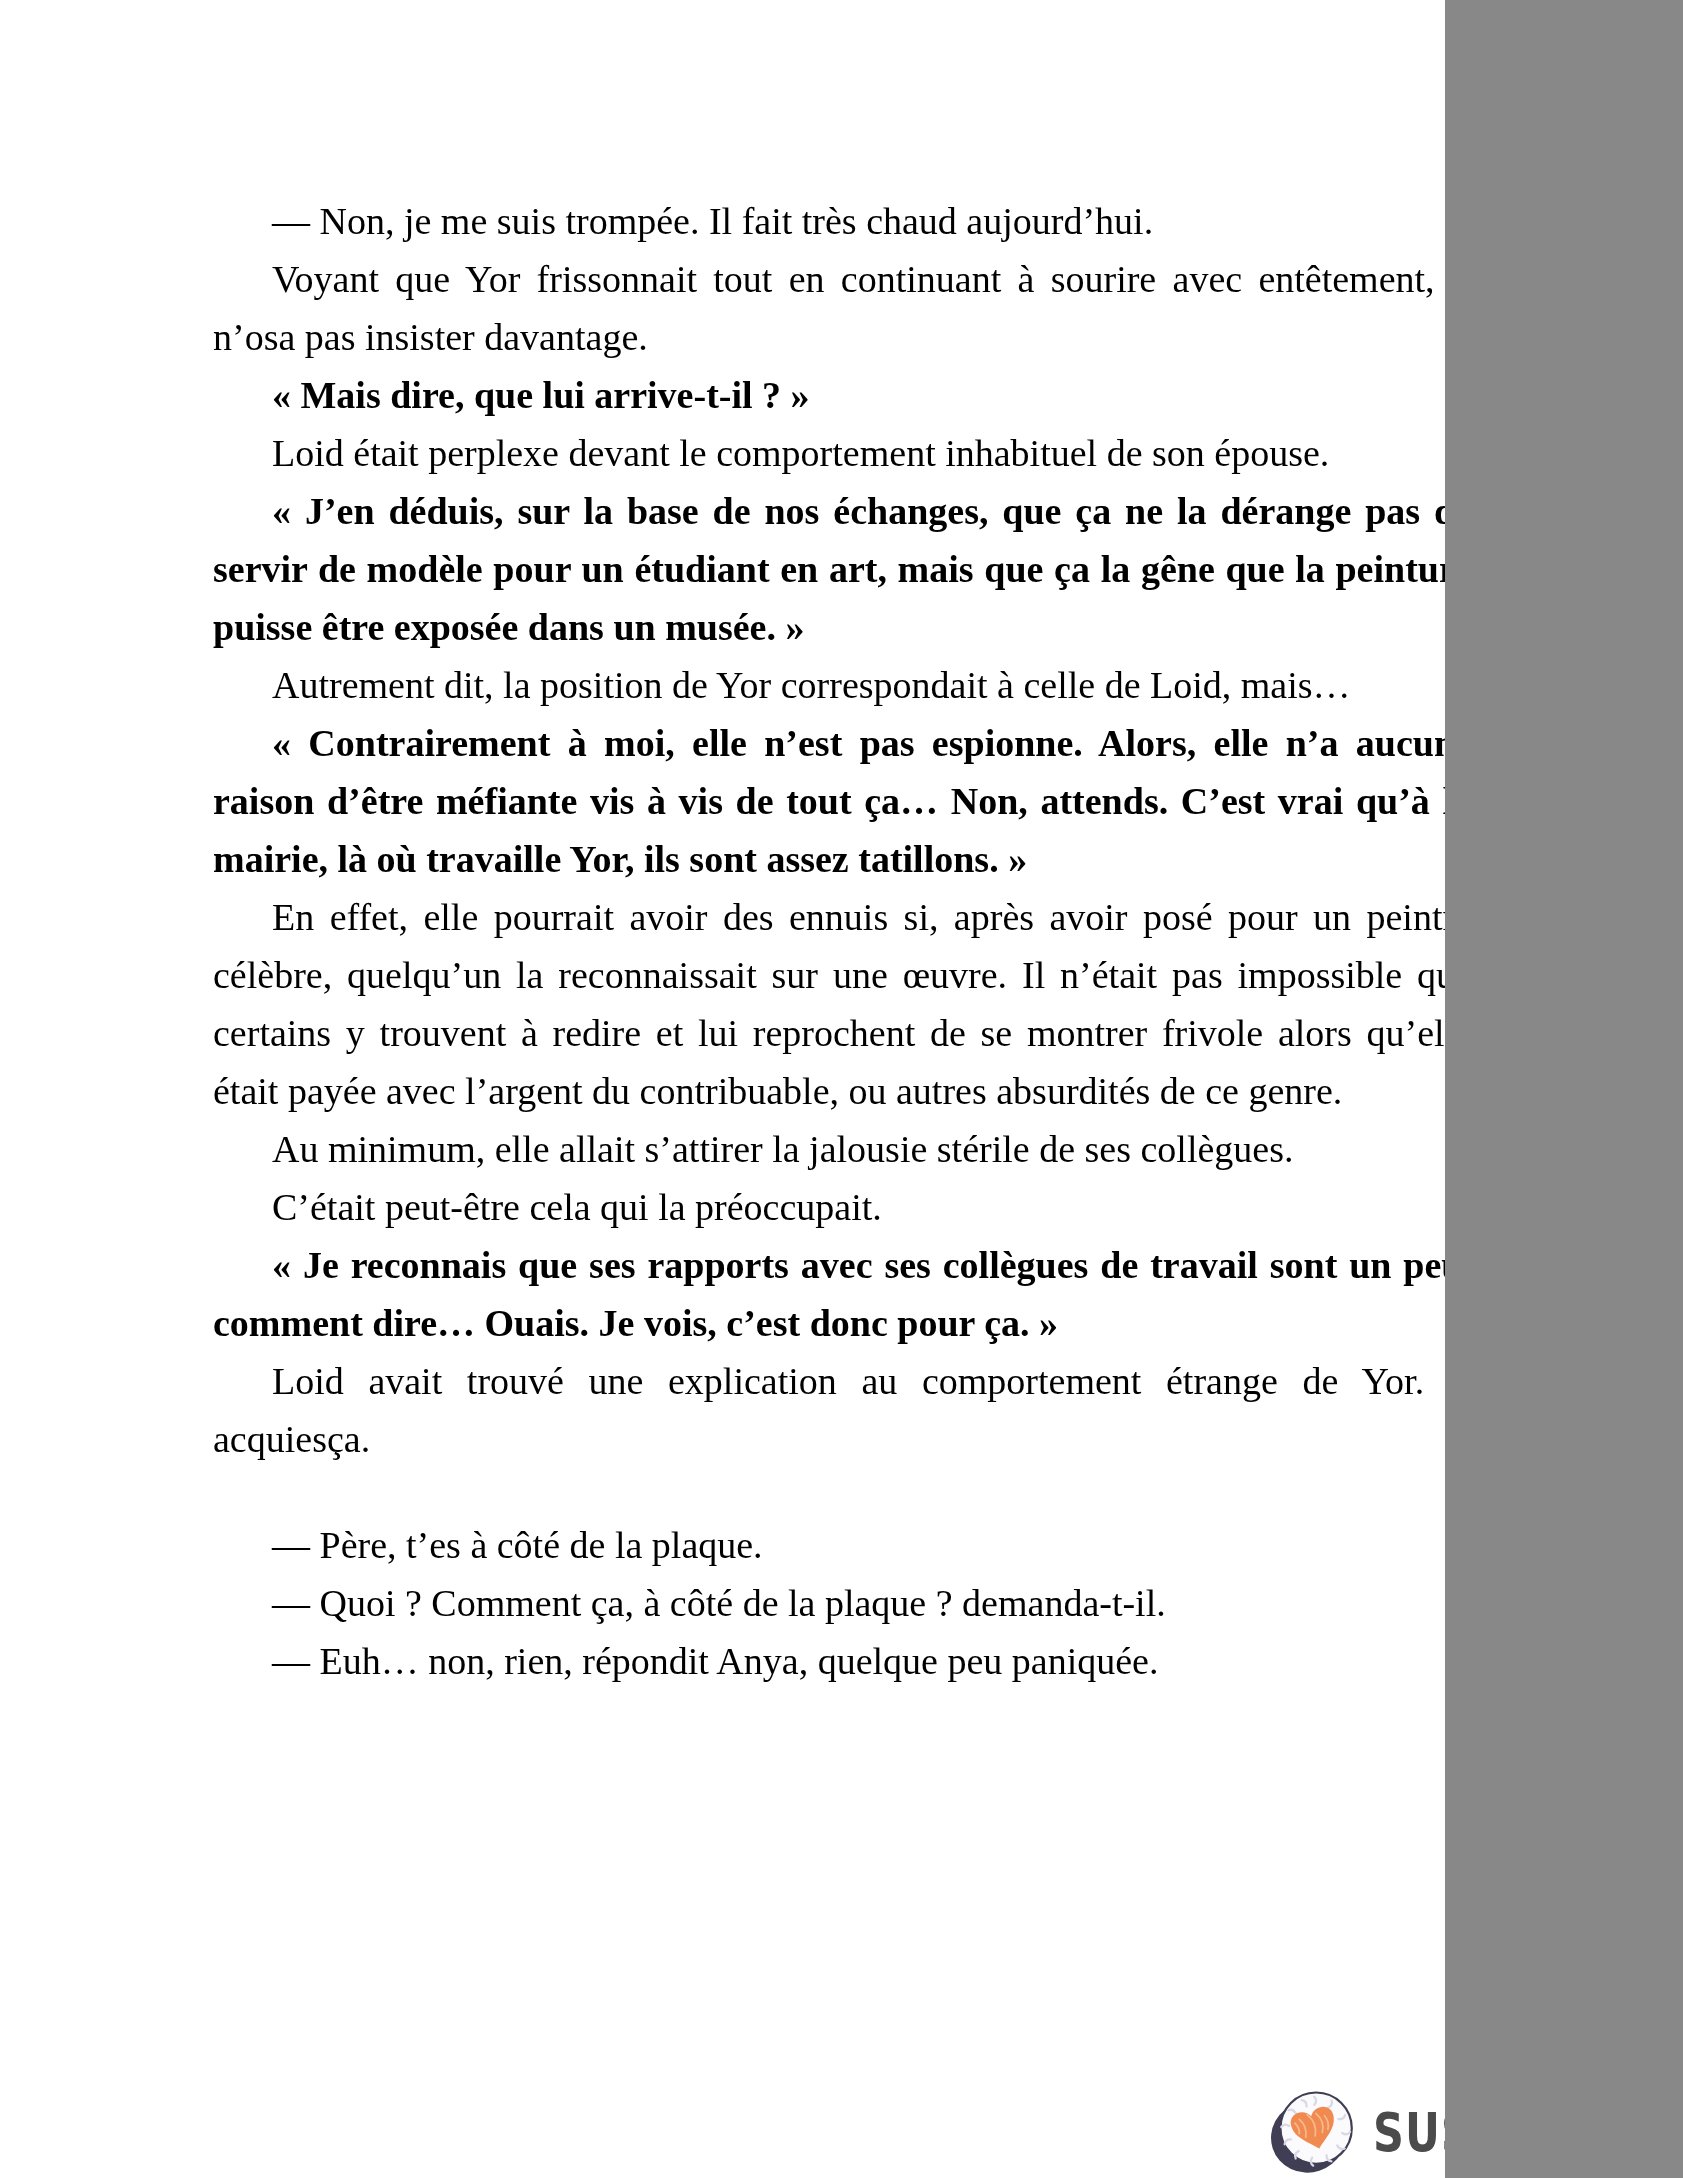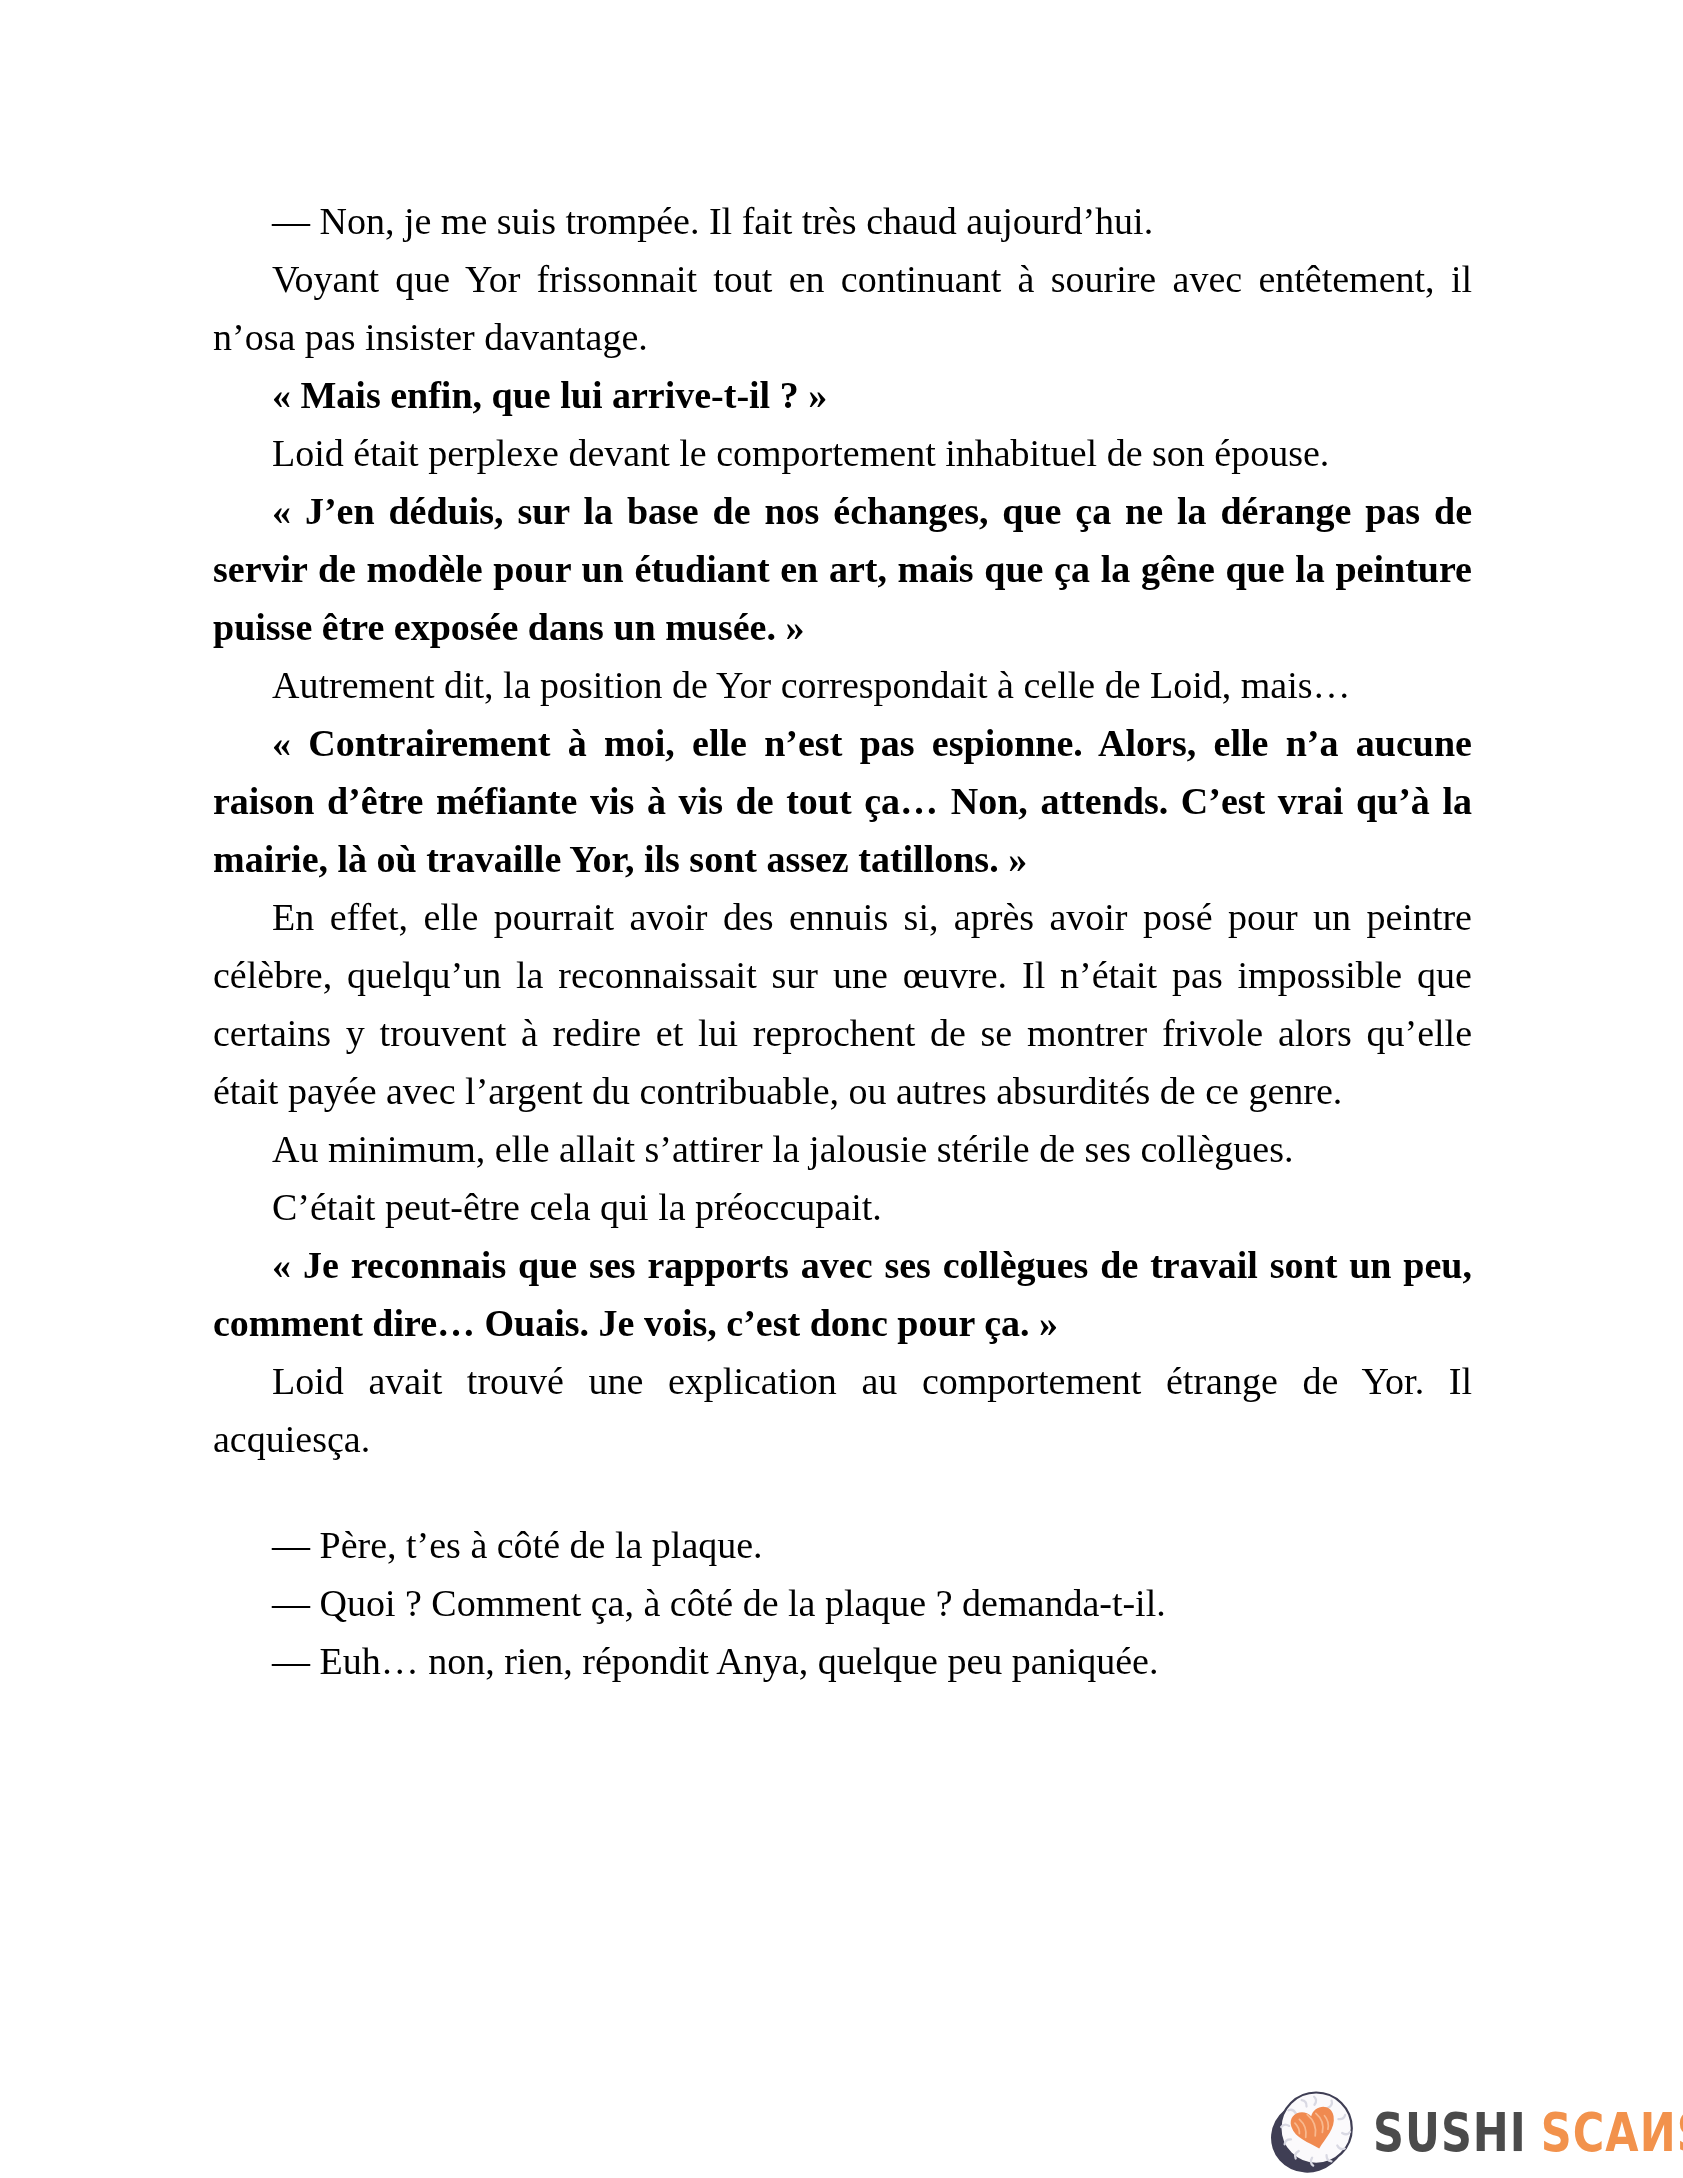--- a/index.html
+++ b/index.html
@@ -1,18 +1,18 @@
 <!DOCTYPE html>
 <html><head>
 <meta charset="utf-8">
 <style>
   html, body { margin: 0; padding: 0; background: #888; }
   .page {
     position: relative;
-    width: 1683px;
+    width: 1445px;
     height: 2178px;
     background: #ffffff;
     overflow: hidden;
     font-family: "Liberation Serif", "DejaVu Serif", serif;
     color: #000000;
   }
   .text-block {
     position: absolute;
     left: 213px;
     top: 192px;
@@ -55,21 +55,21 @@
   .logo-word-2 { margin-left: 14px; }
 </style>
 </head>
 <body>
 
 <div class="page">
 
   <div class="text-block" id="text-block">
       <p class="para">— Non, je me suis trompée. Il fait très chaud aujourd’hui.</p>
       <p class="para">Voyant que Yor frissonnait tout en continuant à sourire avec entêtement, il n’osa pas insister davantage.</p>
-      <p class="para bold">« Mais enfin, que lui arrive-t-il ? »</p>
+      <p class="para bold">« Mais dire, que lui arrive-t-il ? »</p>
       <p class="para">Loid était perplexe devant le comportement inhabituel de son épouse.</p>
       <p class="para bold">« J’en déduis, sur la base de nos échanges, que ça ne la dérange pas de servir de modèle pour un étudiant en art, mais que ça la gêne que la peinture puisse être exposée dans un musée. »</p>
       <p class="para">Autrement dit, la position de Yor correspondait à celle de Loid, mais…</p>
       <p class="para bold">« Contrairement à moi, elle n’est pas espionne. Alors, elle n’a aucune raison d’être méfiante vis à vis de tout ça… Non, attends. C’est vrai qu’à la mairie, là où travaille Yor, ils sont assez tatillons. »</p>
       <p class="para">En effet, elle pourrait avoir des ennuis si, après avoir posé pour un peintre célèbre, quelqu’un la reconnaissait sur une œuvre. Il n’était pas impossible que certains y trouvent à redire et lui reprochent de se montrer frivole alors qu’elle était payée avec l’argent du contribuable, ou autres absurdités de ce genre.</p>
       <p class="para">Au minimum, elle allait s’attirer la jalousie stérile de ses collègues.</p>
       <p class="para">C’était peut-être cela qui la préoccupait.</p>
       <p class="para bold">« Je reconnais que ses rapports avec ses collègues de travail sont un peu, comment dire… Ouais. Je vois, c’est donc pour ça. »</p>
       <p class="para">Loid avait trouvé une explication au comportement étrange de Yor. Il acquiesça.</p>
       <p class="para gap">— Père, t’es à côté de la plaque.</p>

